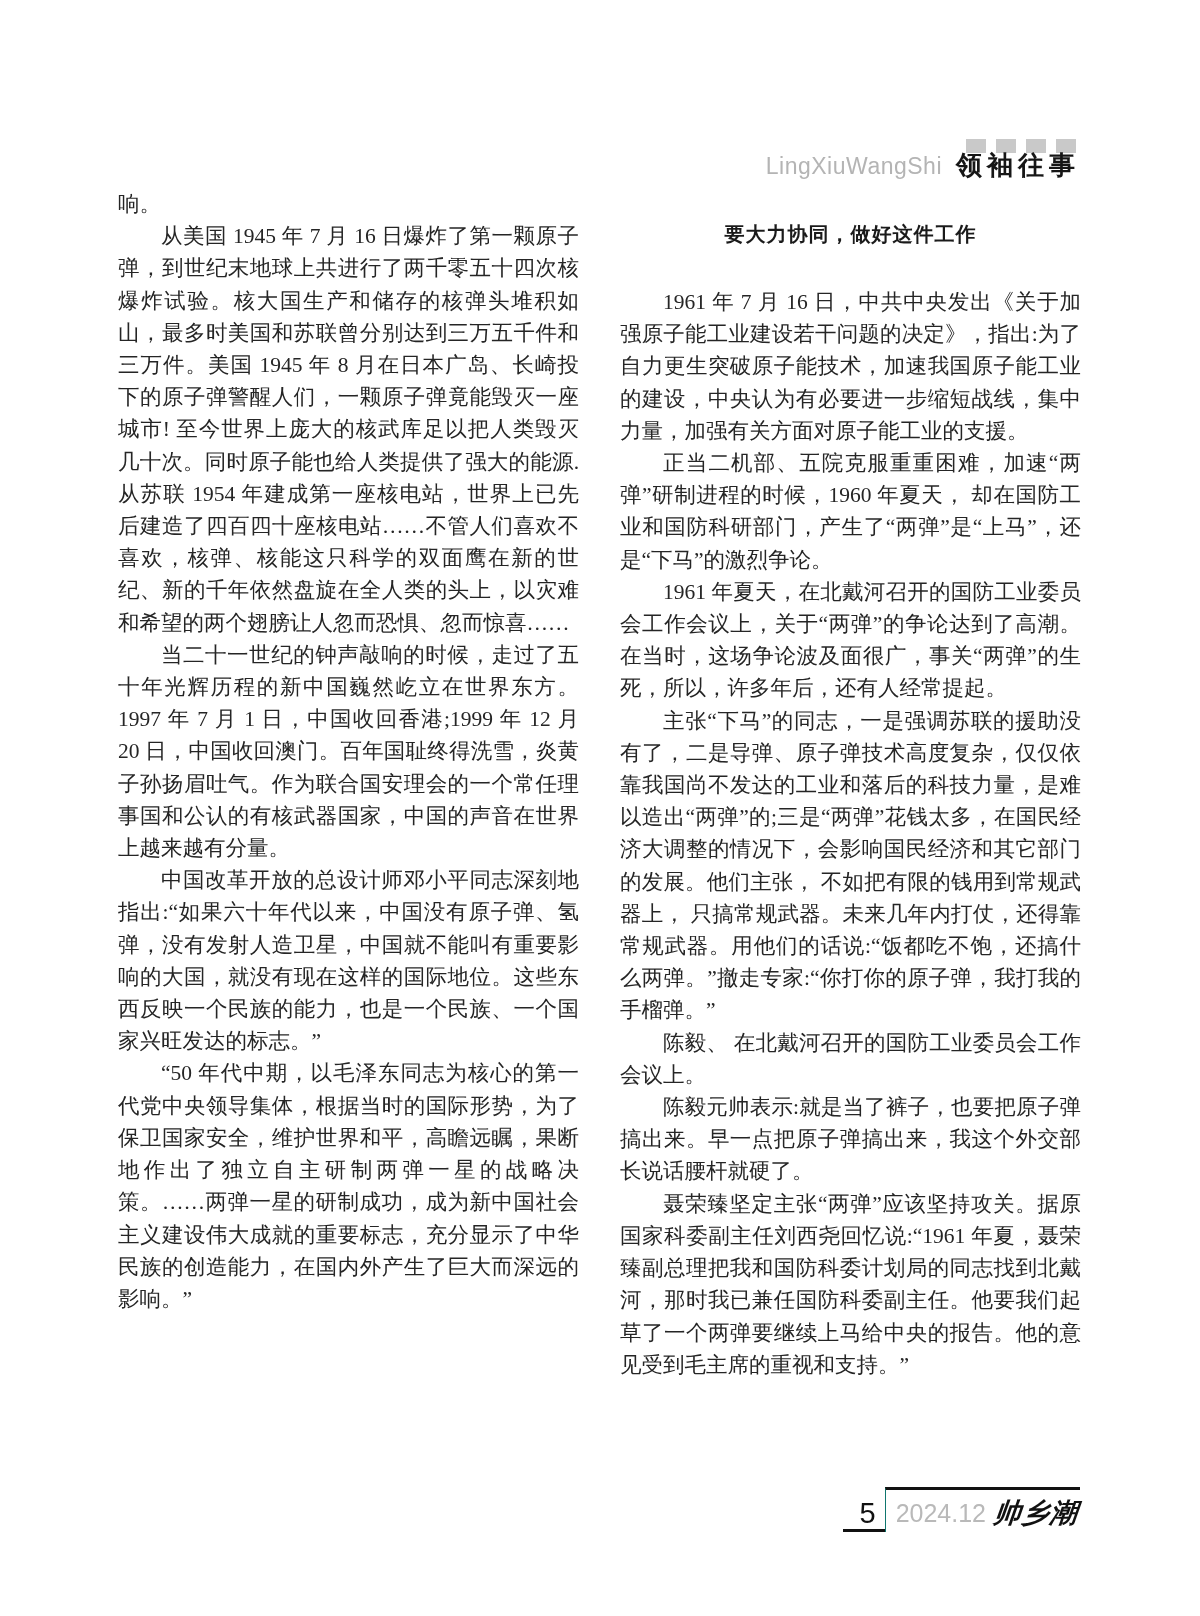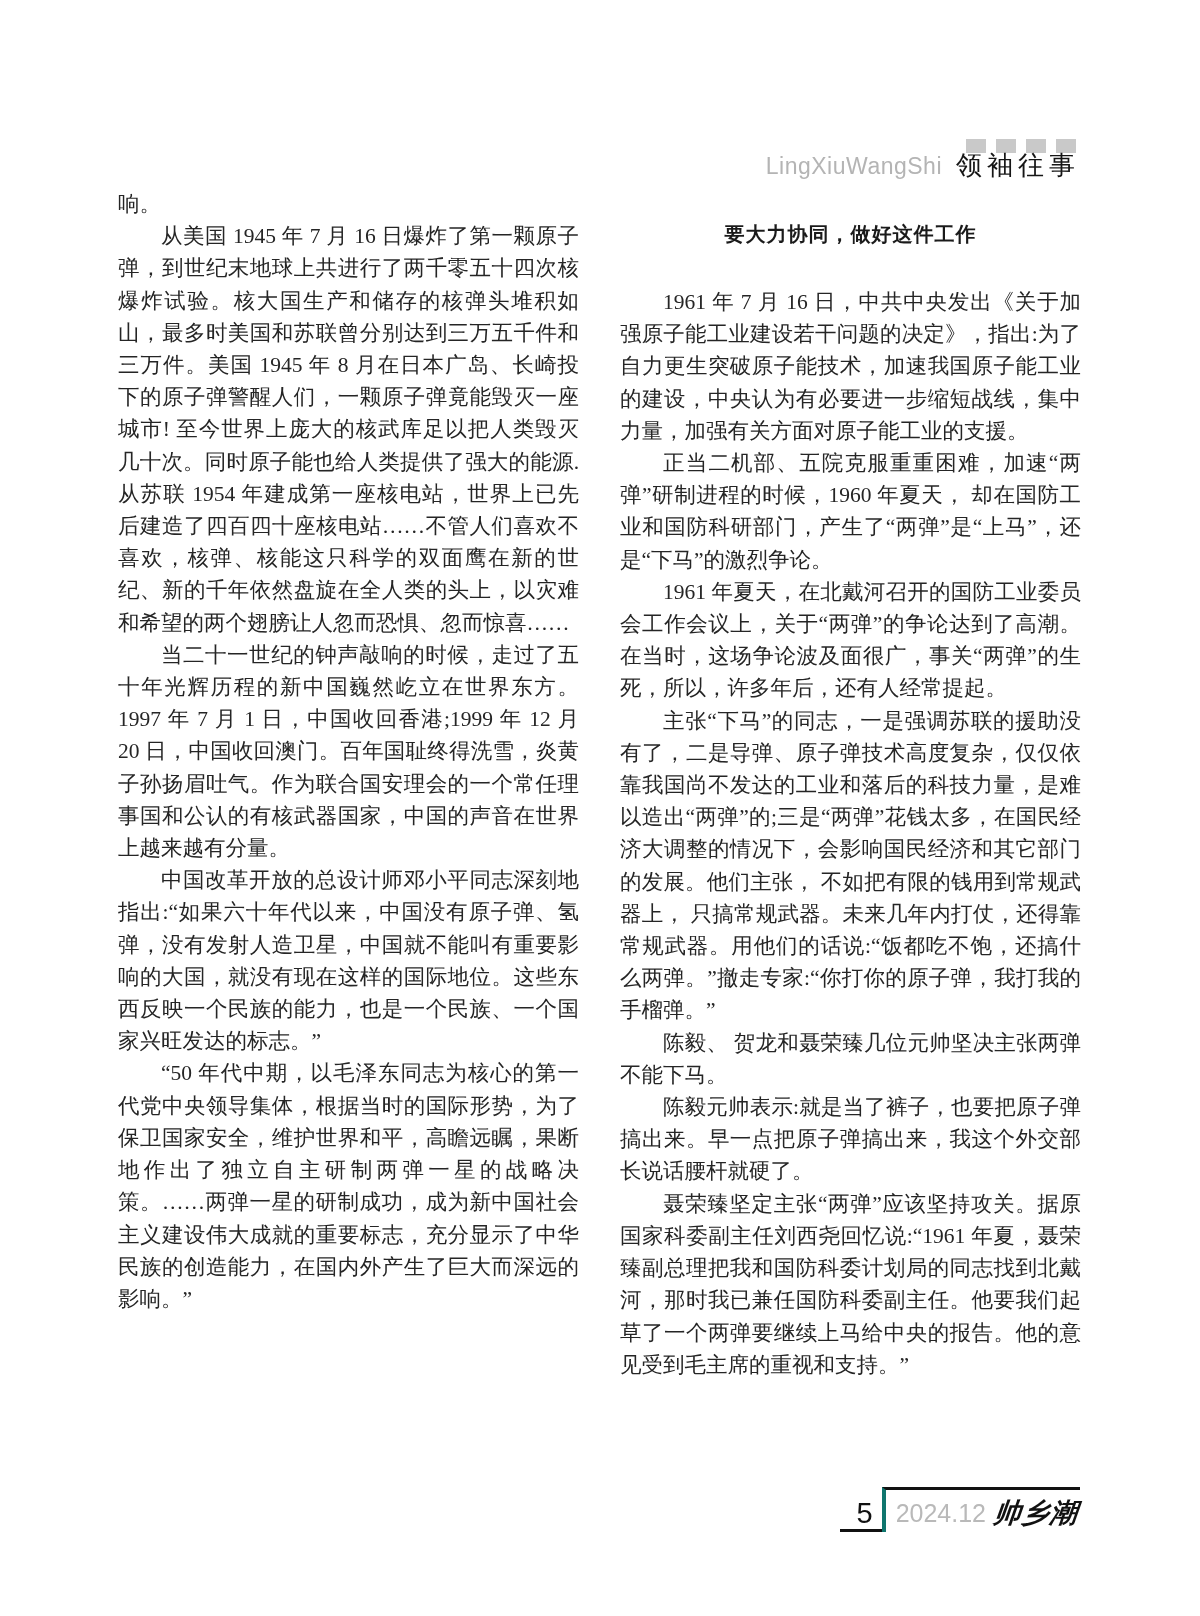--- a/index.html
+++ b/index.html
@@ -51,21 +51,21 @@
   .header-squares i {
     display: block;
     width: 20px;
     height: 14px;
     background: #c9c9c9;
     margin-right: 10px;
   }
   .header-cn b {
     position: relative;
     z-index: 1;
-    font-weight: normal;
+    font-weight: bold;
   }
 
   
   .columns {
     position: absolute;
     top: 172px;
     left: 118px;
     width: 964px;
     display: flex;
     gap: 41px;
@@ -104,21 +104,21 @@
     font-family: "Liberation Sans", "DejaVu Sans", sans-serif;
     font-size: 29px;
     color: #111111;
     align-self: flex-end;
     border-bottom: 3px solid #111111;
     padding: 0 9px 1px 16px;
     line-height: 30px;
   }
   .issue-box {
     border-top: 3px solid #111111;
-    border-left: 4px solid #0f766e;
+    border-left: 1px solid #0f766e;
     padding: 5px 2px 1px 10px;
     display: flex;
     align-items: baseline;
   }
   .issue-date {
     font-family: "Liberation Sans", "DejaVu Sans", sans-serif;
     font-size: 25px;
     color: #b9b9b9;
     margin-right: 8px;
   }
@@ -159,21 +159,21 @@
       <p>中国改革开放的总设计师邓小平同志深刻地指出:“如果六十年代以来，中国没有原子弹、氢弹，没有发射人造卫星，中国就不能叫有重要影响的大国，就没有现在这样的国际地位。这些东西反映一个民族的能力，也是一个民族、一个国家兴旺发达的标志。”</p>
       <p>“50 年代中期，以毛泽东同志为核心的第一代党中央领导集体，根据当时的国际形势，为了保卫国家安全，维护世界和平，高瞻远瞩，果断地作出了独立自主研制两弹一星的战略决策。……两弹一星的研制成功，成为新中国社会主义建设伟大成就的重要标志，充分显示了中华民族的创造能力，在国内外产生了巨大而深远的影响。”</p>
     </section>
 
     <section class="col">
       <h2 class="article-title">要大力协同，做好这件工作</h2>
       <p>1961 年 7 月 16 日，中共中央发出《关于加强原子能工业建设若干问题的决定》，指出:为了自力更生突破原子能技术，加速我国原子能工业的建设，中央认为有必要进一步缩短战线，集中力量，加强有关方面对原子能工业的支援。</p>
       <p>正当二机部、五院克服重重困难，加速“两弹”研制进程的时候，1960 年夏天， 却在国防工业和国防科研部门，产生了“两弹”是“上马”，还是“下马”的激烈争论。</p>
       <p>1961 年夏天，在北戴河召开的国防工业委员会工作会议上，关于“两弹”的争论达到了高潮。在当时，这场争论波及面很广，事关“两弹”的生死，所以，许多年后，还有人经常提起。</p>
       <p>主张“下马”的同志，一是强调苏联的援助没有了，二是导弹、原子弹技术高度复杂，仅仅依靠我国尚不发达的工业和落后的科技力量，是难以造出“两弹”的;三是“两弹”花钱太多，在国民经济大调整的情况下，会影响国民经济和其它部门的发展。他们主张， 不如把有限的钱用到常规武器上， 只搞常规武器。未来几年内打仗，还得靠常规武器。用他们的话说:“饭都吃不饱，还搞什么两弹。”撤走专家:“你打你的原子弹，我打我的手榴弹。”</p>
-      <p>陈毅、 贺龙和聂荣臻几位元帅坚决主张两弹不能下马。</p>
+      <p>陈毅、 在北戴河召开的国防工业委员会工作会议上。</p>
       <p>陈毅元帅表示:就是当了裤子，也要把原子弹搞出来。早一点把原子弹搞出来，我这个外交部长说话腰杆就硬了。</p>
       <p>聂荣臻坚定主张“两弹”应该坚持攻关。据原国家科委副主任刘西尧回忆说:“1961 年夏，聂荣臻副总理把我和国防科委计划局的同志找到北戴河，那时我已兼任国防科委副主任。他要我们起草了一个两弹要继续上马给中央的报告。他的意见受到毛主席的重视和支持。”</p>
     </section>
 
   </div>
 
   <div class="page-footer">
     <span class="page-number">5</span>
     <span class="issue-box">
       <span class="issue-date">2024.12</span>

